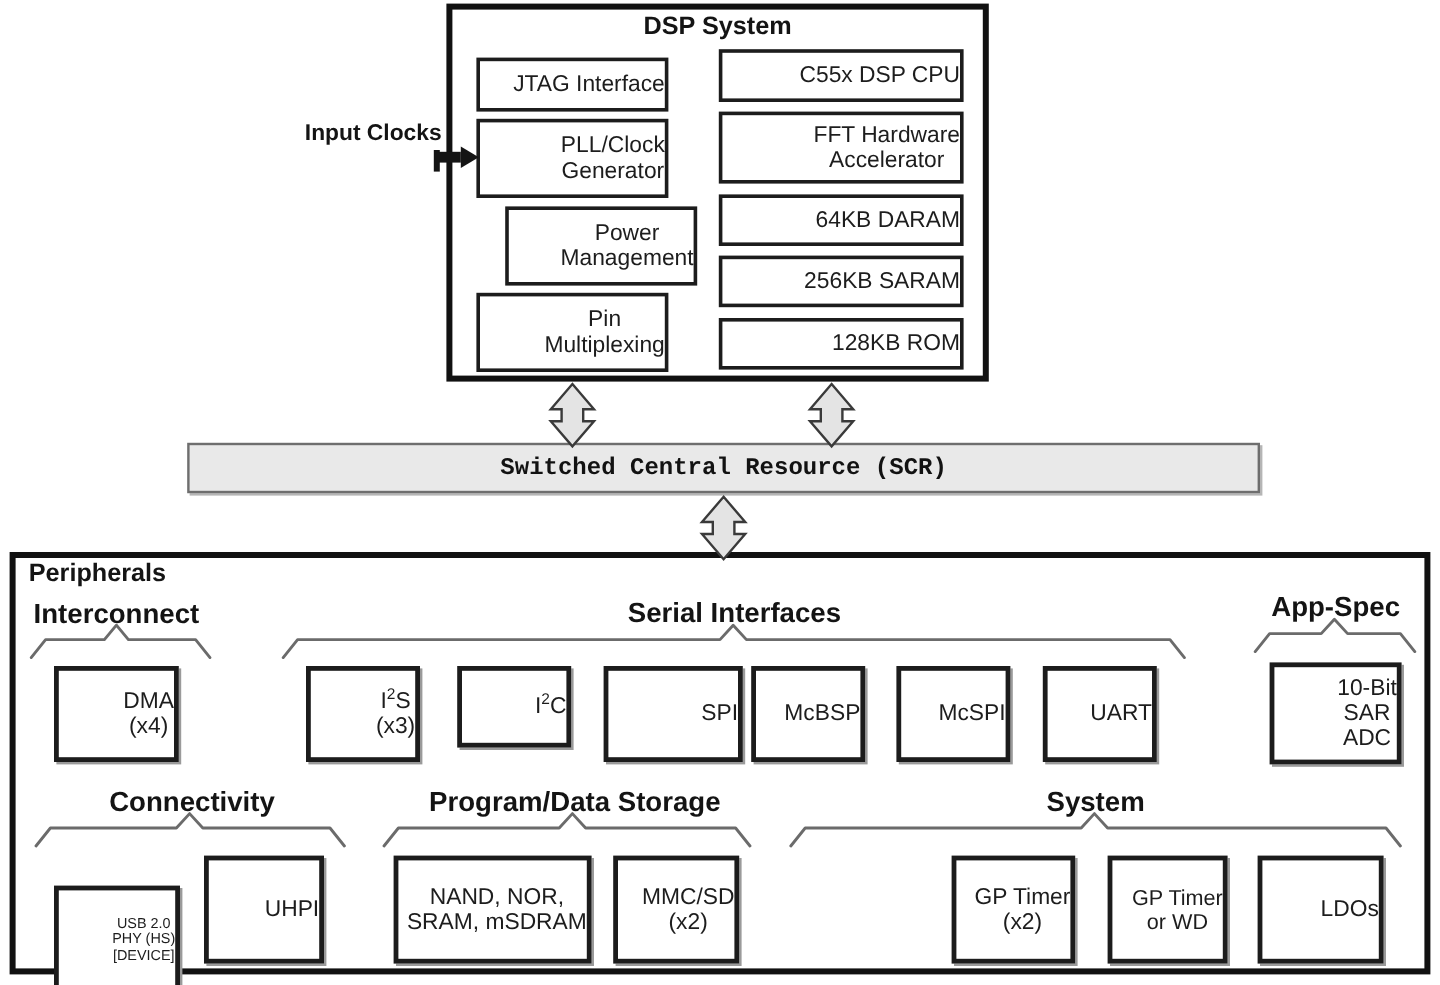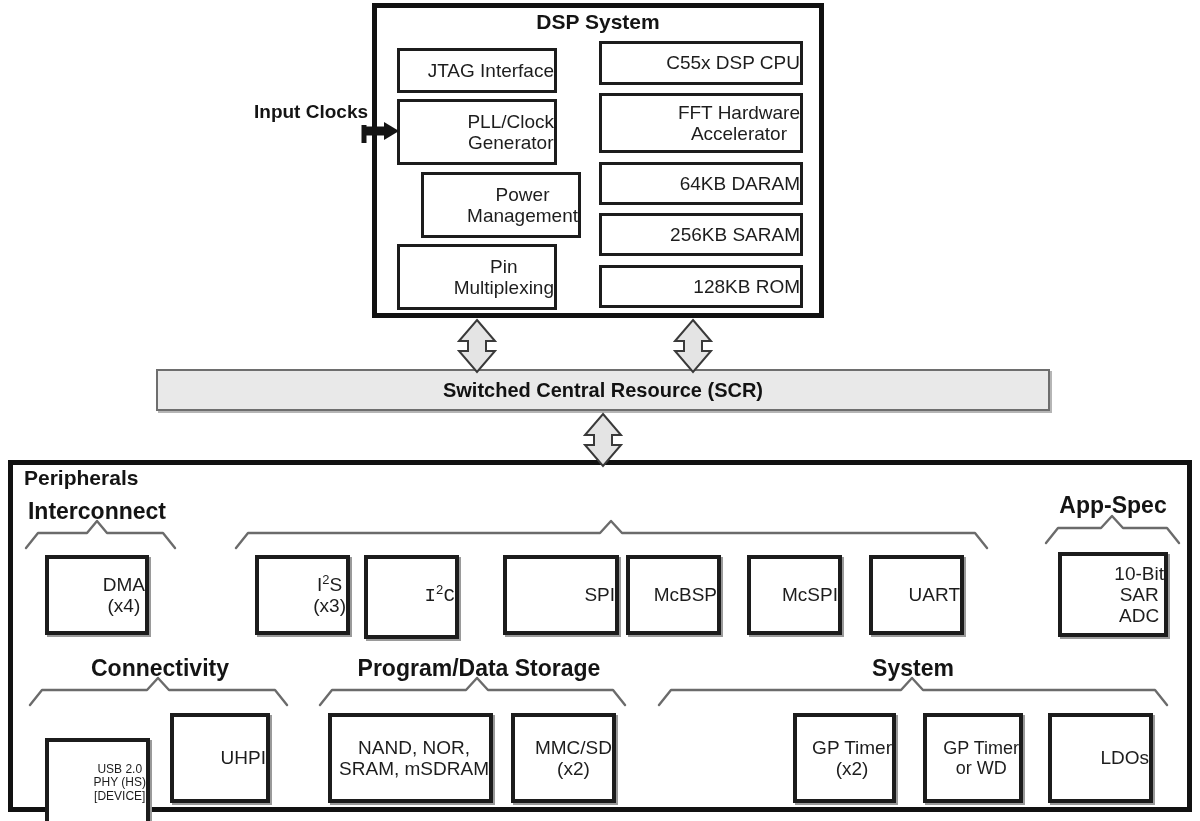--- a/index.html
+++ b/index.html
@@ -22,21 +22,21 @@
          white-space:nowrap;}
   .grp-label{position:absolute;font-weight:bold;font-size:23px;color:#141414;
              white-space:nowrap;text-align:center;}
   .side-label{position:absolute;font-weight:bold;font-size:19px;color:#141414;
               text-align:right;line-height:1.2;white-space:nowrap;}
 
   
   .scr{position:absolute;box-sizing:border-box;background:#e9e9e9;
        border:2px solid #6e6e6e;display:flex;align-items:center;
        justify-content:center;font-weight:bold;font-size:20px;color:#121212;
-       box-shadow:2px 2px 0 0 #b5b5b5;}
+       box-shadow:2px 2px 0 0 #b5b5b5;font-family:Liberation Mono, monospace;}
 
   .svg-layer{position:absolute;left:0;top:0;width:1200px;height:821px;
              pointer-events:none;}
   sup{font-size:0.68em;vertical-align:super;line-height:0;}
   .lines span{display:block;}
 </style>
 </head>
 <body>
 
 <div class="stage">
@@ -100,41 +100,42 @@
 
   <div class="scr" style="left:156px;top:369px;width:894px;height:42px;">
     <span>Switched Central Resource (SCR)</span>
   </div>
 
   <div class="outer" style="left:8px;top:460px;width:1184px;height:352px;"></div>
 
   <div class="title" style="left:24px;top:466px;">Peripherals</div>
 
   <div class="grp-label" style="left:16px;top:498px;width:162px;">Interconnect</div>
+  <div class="grp-label" style="left:449px;top:497px;width:326px;">Serial Interfaces</div>
   <div class="grp-label" style="left:1032px;top:492px;width:162px;">App-Spec</div>
 
   <div class="grp-label" style="left:79px;top:655px;width:162px;">Connectivity</div>
   <div class="grp-label" style="left:329px;top:655px;width:300px;">Program/Data Storage</div>
   <div class="grp-label" style="left:765px;top:655px;width:296px;">System</div>
 
   <div class="hbox shadow lines" style="left:45px;top:555px;width:104px;height:80px;">
     <div>
       <span>DMA</span>
       <span>(x4)</span>
     </div>
   </div>
 
   <div class="hbox shadow lines" style="left:255px;top:555px;width:95px;height:80px;">
     <div>
       <span>I<sup>2</sup>S</span>
       <span>(x3)</span>
     </div>
   </div>
 
-  <div class="hbox shadow" style="left:364px;top:555px;width:95px;height:84px;font-family:Liberation Mono, monospace;">
+  <div class="hbox shadow" style="left:381px;top:555px;width:95px;height:68px;">
     <span>I<sup>2</sup>C</span>
   </div>
 
   <div class="hbox shadow" style="left:503px;top:555px;width:116px;height:80px;">
     <span>SPI</span>
   </div>
 
   <div class="hbox shadow" style="left:626px;top:555px;width:95px;height:80px;">
     <span>McBSP</span>
   </div>

